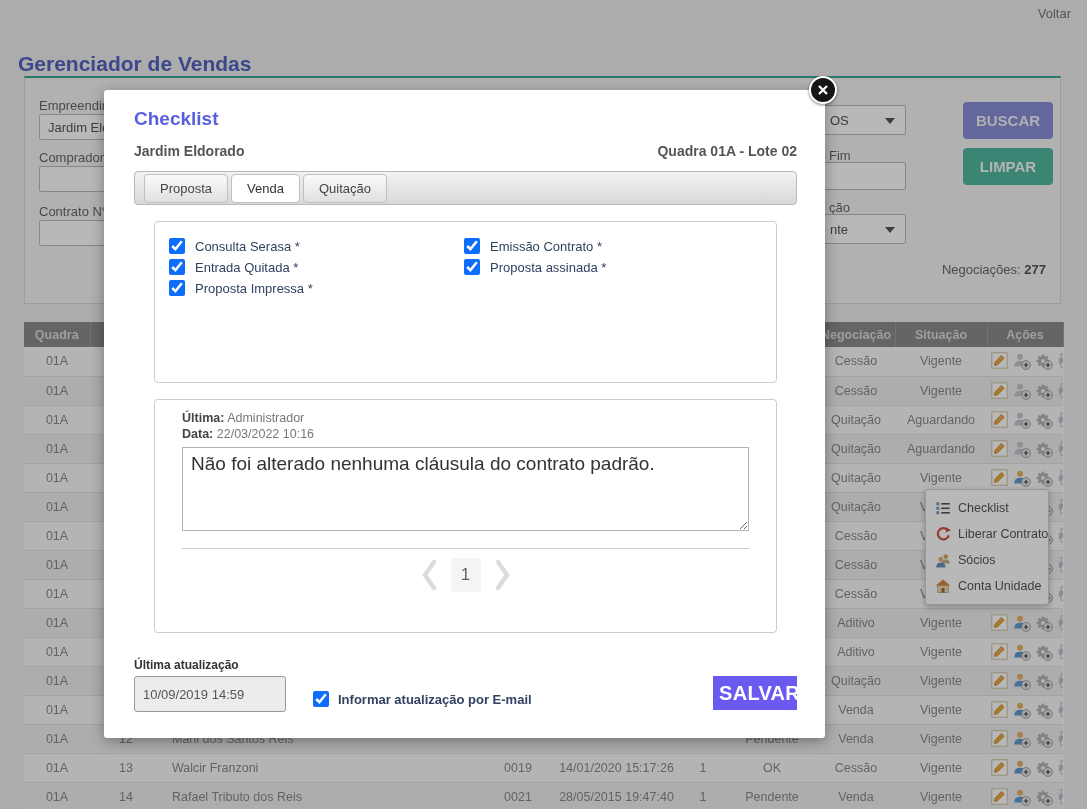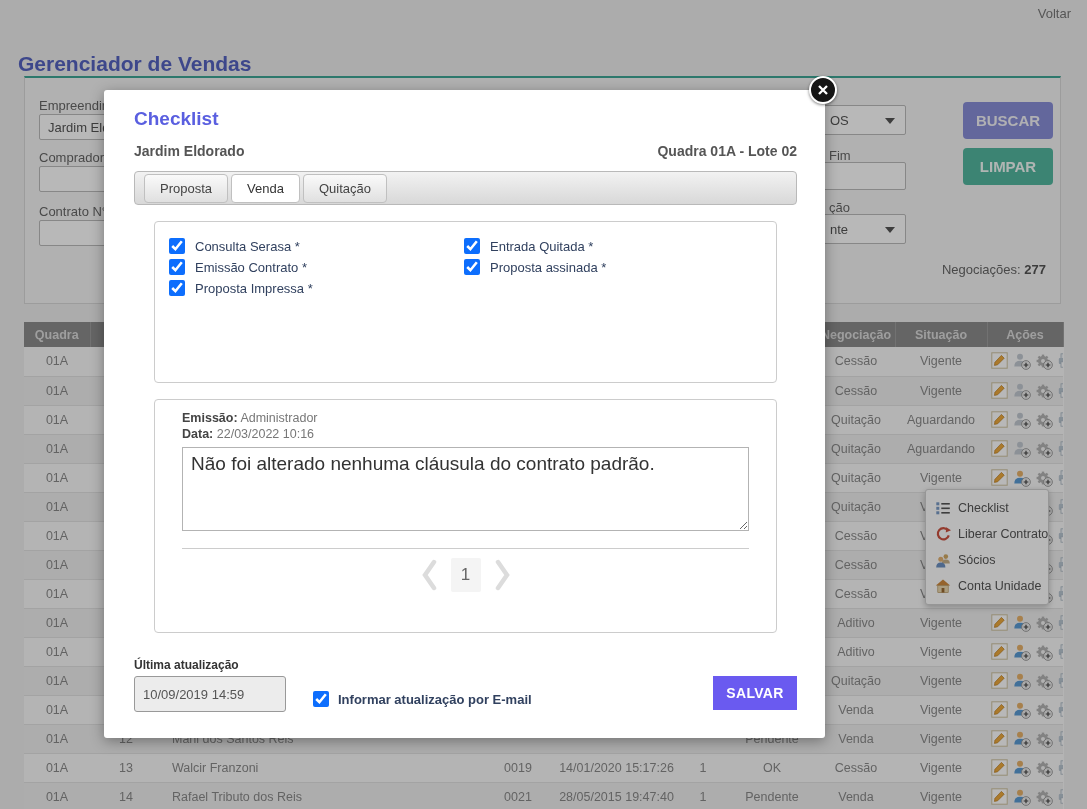--- a/index.html
+++ b/index.html
@@ -75,21 +75,21 @@
   .pager-page{width:30px;height:34px;background:#f4f4f4;border-radius:2px;display:flex;align-items:center;
     justify-content:center;font-size:17px;color:#666;}
   .modal-footer{display:flex;align-items:flex-end;margin-top:25px;}
   .lu-label{font-size:12px;font-weight:bold;color:#333;margin-bottom:4px;}
   .lu-input{width:152px;height:36px;background:#ececec;border:1px solid #999;border-radius:3px;
     font-size:13px;color:#555;padding:0 8px;box-sizing:border-box;font-family:inherit;}
   .email-wrap{display:flex;align-items:center;gap:9px;margin:0 0 5px 27px;}
   .email-wrap input{width:16px;height:16px;accent-color:#0d6efd;margin:0;cursor:pointer;}
   .email-wrap label{font-size:13px;font-weight:700;color:#31415f;cursor:pointer;text-align:right;}
   .btn-salvar{margin-left:auto;margin-bottom:2px;width:84px;height:34px;background:#6a5af0;border:none;border-radius:0;
-    color:#fff;font-weight:bold;font-size:14px;font-family:inherit;letter-spacing:.3px;cursor:pointer;}
+    color:#fff;font-weight:bold;font-size:20px;font-family:inherit;letter-spacing:.3px;cursor:pointer;}
   .defs{position:absolute;width:0;height:0;overflow:hidden;}
 </style>
 </head>
 <body>
 
 <svg class="defs" aria-hidden="true">
   <defs>
     <symbol id="i-pencil" viewBox="0 0 18 18">
       <rect x="0.8" y="0.8" width="15.4" height="15.4" fill="#ffffff" stroke="#cfc3a0" stroke-width="1"></rect>
       <path d="M10.4 3.4 L13.2 6.2 L6.6 12.8 L3.4 13.4 L4 10.2 Z" fill="#eda93c" stroke="#b97d1f" stroke-width="0.7"></path>
@@ -626,41 +626,41 @@
       <div class="tab active">Venda</div>
       <div class="tab">Quitação</div>
     </div>
 
   <div class="fieldset check-grid" id="check-grid">
       <div class="check-item">
         <input type="checkbox" id="ck0" checked="" style="">
         <label for="ck0">Consulta Serasa *</label>
       </div>
       <div class="check-item">
+        <input type="checkbox" id="ck1" checked="" style="">
+        <label for="ck1">Emissão Contrato *</label>
+      </div>
+      <div class="check-item">
         <input type="checkbox" id="ck2" checked="" style="">
         <label for="ck2">Entrada Quitada *</label>
-      </div>
-      <div class="check-item">
-        <input type="checkbox" id="ck1" checked="" style="">
-        <label for="ck1">Emissão Contrato *</label>
       </div>
       <div class="check-item">
         <input type="checkbox" id="ck3" checked="" style="">
         <label for="ck3">Proposta assinada *</label>
       </div>
       <div class="check-item">
         <input type="checkbox" id="ck4" checked="" style="">
         <label for="ck4">Proposta Impressa *</label>
       </div>
     </div>
 
   <div class="fieldset obs">
     <div class="obs-body">
       <div class="obs-line">
-        <b>Emissão:</b>
+        <b>Última:</b>
         <span>Administrador</span>
       </div>
       <div class="obs-line">
         <b>Data:</b>
         <span>22/03/2022 10:16</span>
       </div>
       <textarea class="obs-text" style="">Não foi alterado nenhuma cláusula do contrato padrão.</textarea>
       <hr class="obs-hr">
       <div class="pager">
         <span class="pager-btn">

